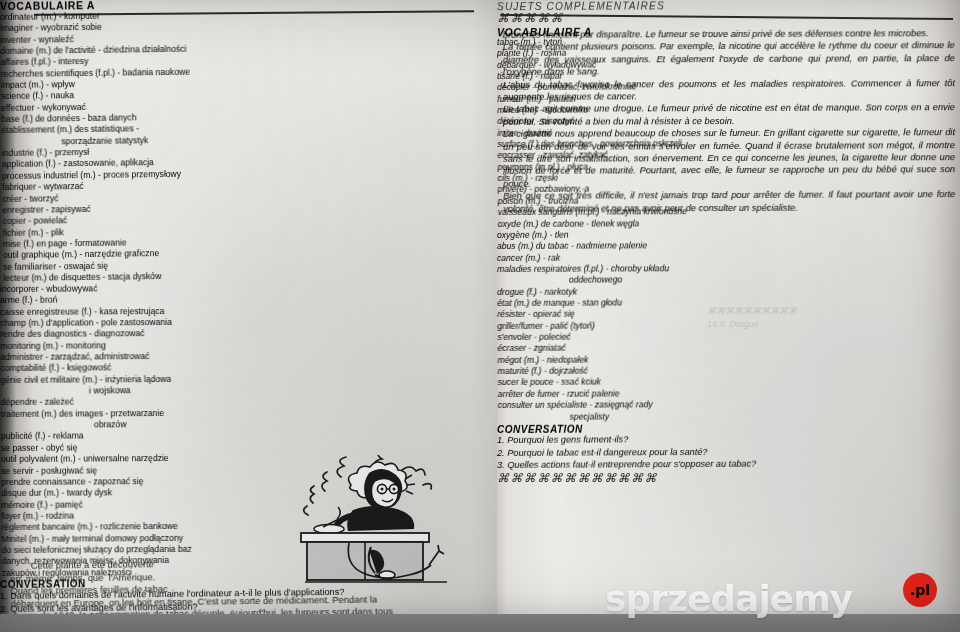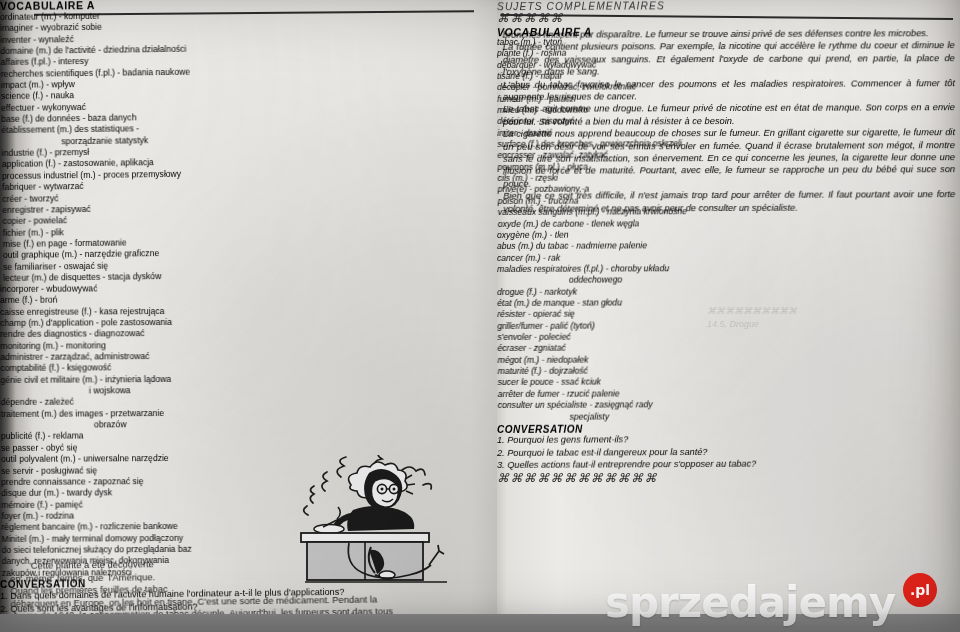--- a/index.html
+++ b/index.html
@@ -79,31 +79,31 @@
   .skewA{ transform:rotate(-.55deg); transform-origin:left top; }
   .skewB{ transform:rotate(-.70deg); transform-origin:left top; }
   .skewC{ transform:rotate(-.35deg); transform-origin:left top; }
 
   
   .cartoon{ position:absolute; }
 
   
   .wm{
     position:absolute;
-    font-size:42px;font-weight:bold;letter-spacing:-1px;
+    font-size:36px;font-weight:bold;letter-spacing:-1px;
     color:rgba(255,255,255,.88);
     text-shadow:0 1px 2px rgba(0,0,0,.18);
     font-family:"DejaVu Sans", sans-serif;
     pointer-events:none;
   }
   .wm-dot{
     position:absolute;
     width:34px;height:34px;border-radius:50%;
     background:#e2231a;
-    color:#ffffff;font-size:14px;font-weight:bold;
+    color:#000000;font-size:14px;font-weight:bold;
     display:flex;align-items:center;justify-content:center;
     font-family:"DejaVu Sans", sans-serif;
     pointer-events:none;
   }
   
   .ghost{
     position:absolute;color:rgba(90,90,90,.20);
     font-size:9px;white-space:pre;line-height:13px;
     pointer-events:none;
   }

